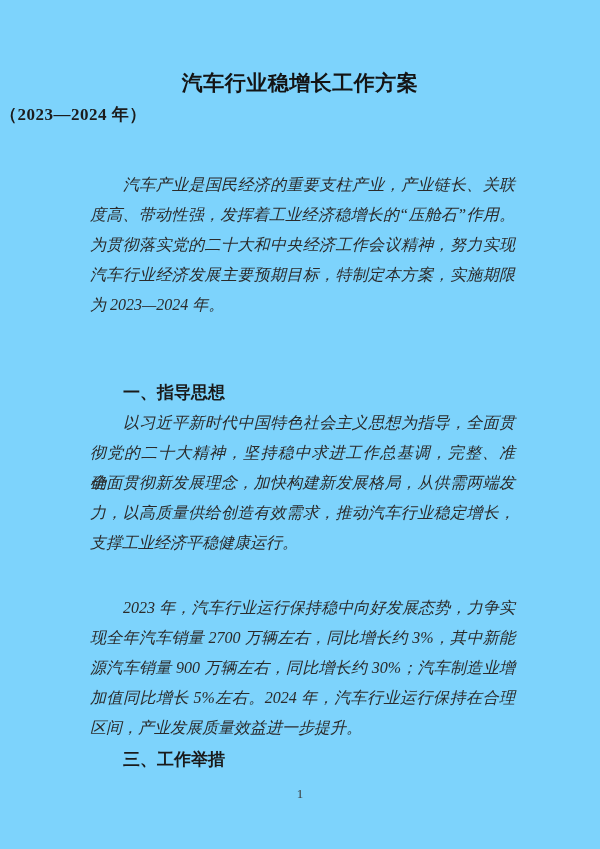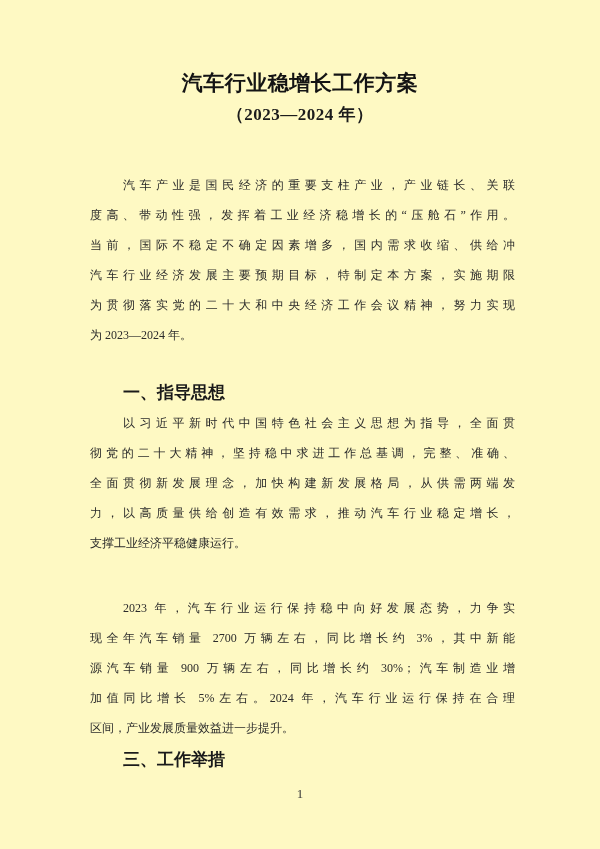--- a/index.html
+++ b/index.html
@@ -4,21 +4,21 @@
 <style>
   html, body {
     margin: 0;
     padding: 0;
     background: #ffffff;
   }
   .page {
     position: relative;
     width: 600px;
     height: 849px;
-    background: #fef9c3;
+    background: #7dd3fc;
     overflow: hidden;
     font-family: "Liberation Serif", "DejaVu Serif", serif;
     color: #2b2b2b;
   }
   .doc-title {
     position: absolute;
     top: 70px;
     left: 0;
     width: 600px;
     text-align: center;
@@ -26,37 +26,37 @@
     line-height: 26px;
     font-weight: bold;
     color: #141414;
     letter-spacing: 0.5px;
   }
   .doc-subtitle {
     position: absolute;
     top: 104px;
     left: 0;
     width: 600px;
-    text-align: center;
     font-size: 17px;
     line-height: 22px;
     font-weight: bold;
     color: #1c1c1c;
     letter-spacing: 0.5px;
   }
   .block {
     position: absolute;
     left: 90px;
     width: 425px;
   }
   .line {
     height: 30px;
     line-height: 30px;
-    font-size: 12px;
+    font-size: 16px;
     white-space: nowrap;
+    font-style: italic;
   }
   .j {
     white-space: normal;
     text-align: justify;
     text-align-last: justify;
     text-justify: inter-character;
   }
   .last {
     white-space: normal;
     text-align: center;
@@ -95,23 +95,22 @@
 <body>
 
 <div class="page">
 
   <div class="doc-title">汽车行业稳增长工作方案</div>
   <div class="doc-subtitle">（2023—2024 年）</div>
 
   <div class="block" id="para1">
     <div class="line j indent">汽车产业是国民经济的重要支柱产业，产业链长、关联</div>
     <div class="line j">度高、带动性强，发挥着工业经济稳增长的“压舱石”作用。</div>
-    <div class="line j">当前，国际不稳定不确定因素增多，国内需求收缩、供给冲</div>
+    <div class="line j">为贯彻落实党的二十大和中央经济工作会议精神，努力实现</div>
     <div class="line j">汽车行业经济发展主要预期目标，特制定本方案，实施期限</div>
-    <div class="line j">为贯彻落实党的二十大和中央经济工作会议精神，努力实现</div>
     <div class="line last">为 2023—2024 年。</div>
   </div>
 
   <div class="block heading" id="heading1">一、指导思想</div>
 
   <div class="block" id="para2">
     <div class="line j indent">以习近平新时代中国特色社会主义思想为指导，全面贯</div>
     <div class="line j">彻党的二十大精神，坚持稳中求进工作总基调，完整、准确、</div>
     <div class="line j">全面贯彻新发展理念，加快构建新发展格局，从供需两端发</div>
     <div class="line j">力，以高质量供给创造有效需求，推动汽车行业稳定增长，</div>

